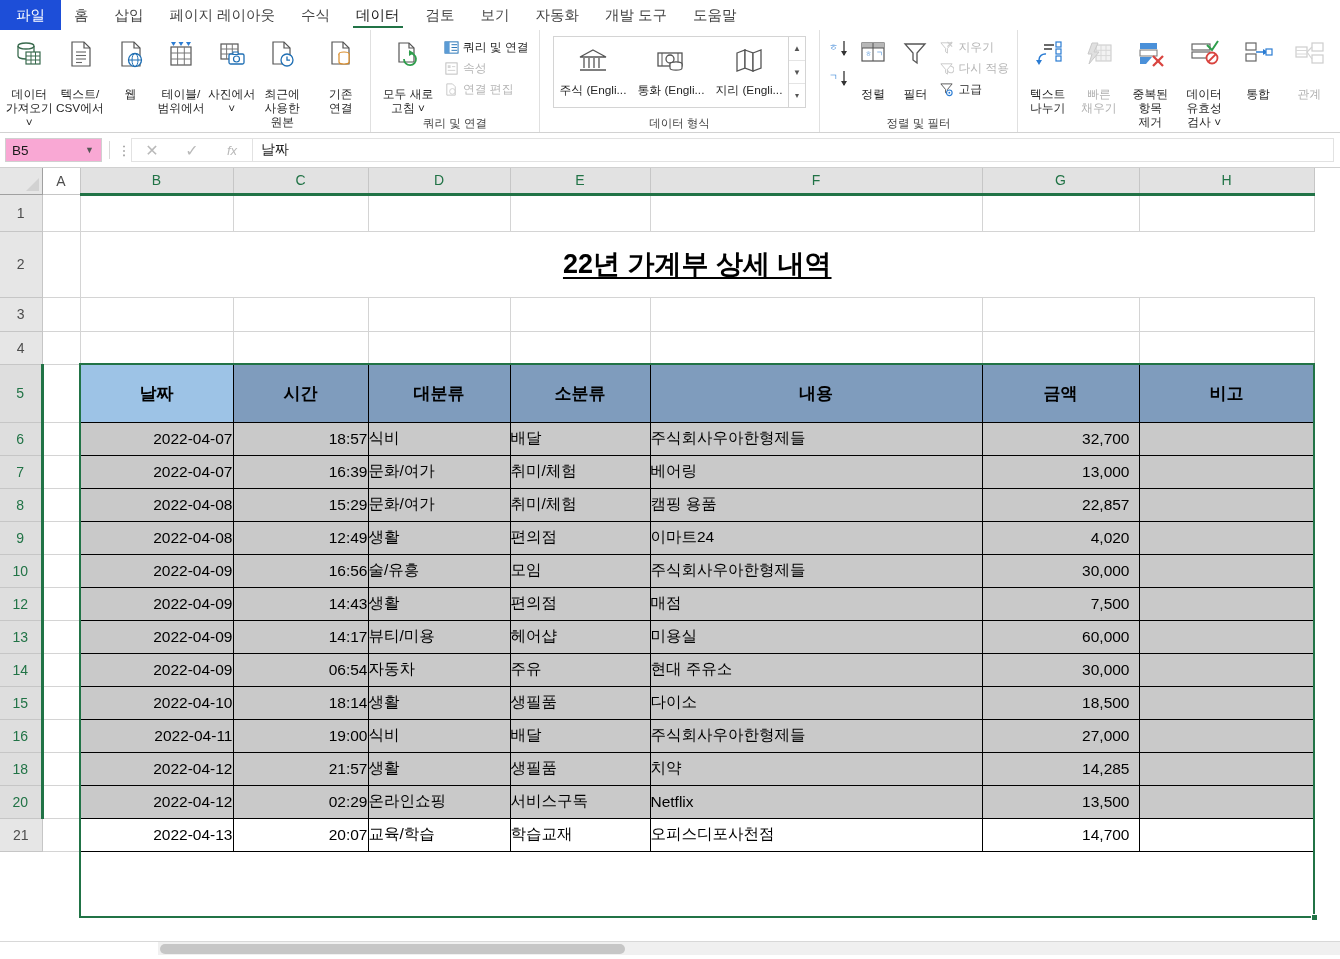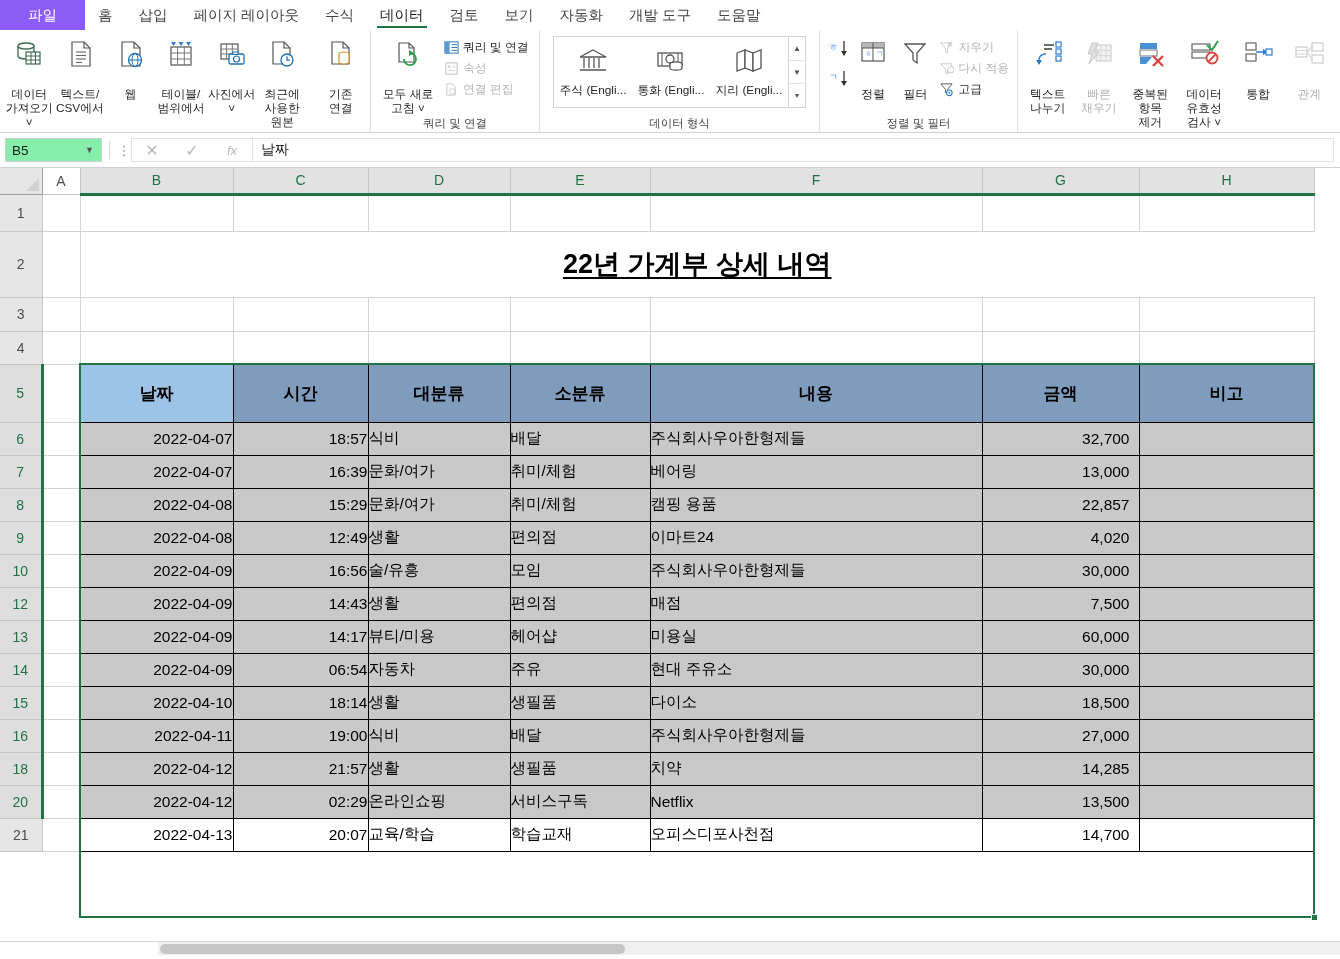--- a/index.html
+++ b/index.html
@@ -24,24 +24,24 @@
   .tab {
     display: flex; align-items: center; justify-content: center;
     padding: 0 13px;
     font-size: 14.5px;
     color: #444444;
     height: 30px;
     white-space: nowrap;
     cursor: default;
   }
   .tab.file {
-    background: #8b5cf6;
+    background: #1d4ed8;
     color: #ffffff;
     font-weight: normal;
-    padding: 0 28px;
+    padding: 0 16px;
   }
   .tab.active {
     color: #1a1a1a;
     position: relative;
   }
   .tab.active::after {
     content: "";
     position: absolute;
     left: 10px; right: 10px; bottom: 2px;
     height: 2px;
@@ -128,21 +128,21 @@
     display: flex; align-items: center;
     border-bottom: 1px solid #d0d0d0;
     padding: 0 2px;
   }
   #name-box {
     width: 97px; height: 24px; margin-left: 3px;
     border: 1px solid #d0d0d0;
     display: flex; align-items: center;
     font-size: 13.5px; color: #1a1a1a;
     padding: 0 6px;
-    background: #86efac;
+    background: #f9a8d4;
     position: relative;
   }
   #name-box .nb-arrow { position:absolute; right:7px; font-size:9px; color:#555; }
   .fb-sep { width: 1px; height: 18px; background: #d8d8d8; margin: 0 7px; }
   .fb-dots { width: 14px; text-align:center; font-size: 13px; color: #888; letter-spacing:0; }
   #fb-buttons { display:flex; align-items:center; height:24px; border:1px solid #e2e2e2; border-right:none;}
   .fb-btn { width: 40px; height: 22px; display:flex; align-items:center; justify-content:center; color:#b9b9b9; font-size:16px;}
   #formula-input {
     flex: 1; height: 24px; border: 1px solid #e2e2e2;
     display: flex; align-items: center;

